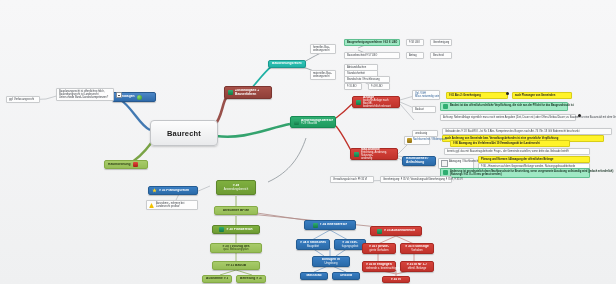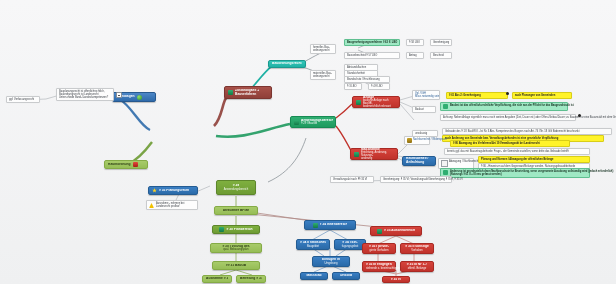--- a/index.html
+++ b/index.html
@@ -117,20 +117,23 @@
 
     <path d="M236,234 L236,243 M236,252 L236,261 M236,270 L220,275 M236,270 L252,275" stroke="#8fae5e" stroke-width=".8" fill="none"></path>
 
     <path d="M330,230 L312,240 M330,230 L348,240 M330,248 L330,256 M330,265 L314,272 M330,265 L346,272" stroke="#7fa2c8" stroke-width=".8" fill="none"></path>
     <path d="M312,248 L324,256 M348,248 L336,256" stroke="#7fa2c8" stroke-width=".8" fill="none"></path>
 
     <path d="M396,236 L378,244 M396,236 L414,244 M378,253 L378,261 M414,253 L414,261 M396,270 L396,276" stroke="#c98b86" stroke-width=".8" fill="none"></path>
     <path d="M378,270 L396,274 M414,270 L396,274" stroke="#c98b86" stroke-width=".8" fill="none"></path>
   </svg>
 
+  <div class="node root">
+    <span>Baurecht</span>
+  </div>
 
   <div class="node pill blue" style="left:112px;top:92px;width:44px;height:10px;">
     <span class="lbl">Grundlagen</span>
     <span class="ic ic-globe"></span>
   </div>
 
   <div class="node note" style="left:56px;top:88px;width:58px;">
     <span class="r">Bauplanungsrecht ist offentlichrechtlich,</span>
     <span class="r">Bauordnungsrecht ist Landesrecht</span>
     <span class="r">Unterschiede Bund-/Landeskompetenzen?</span>

